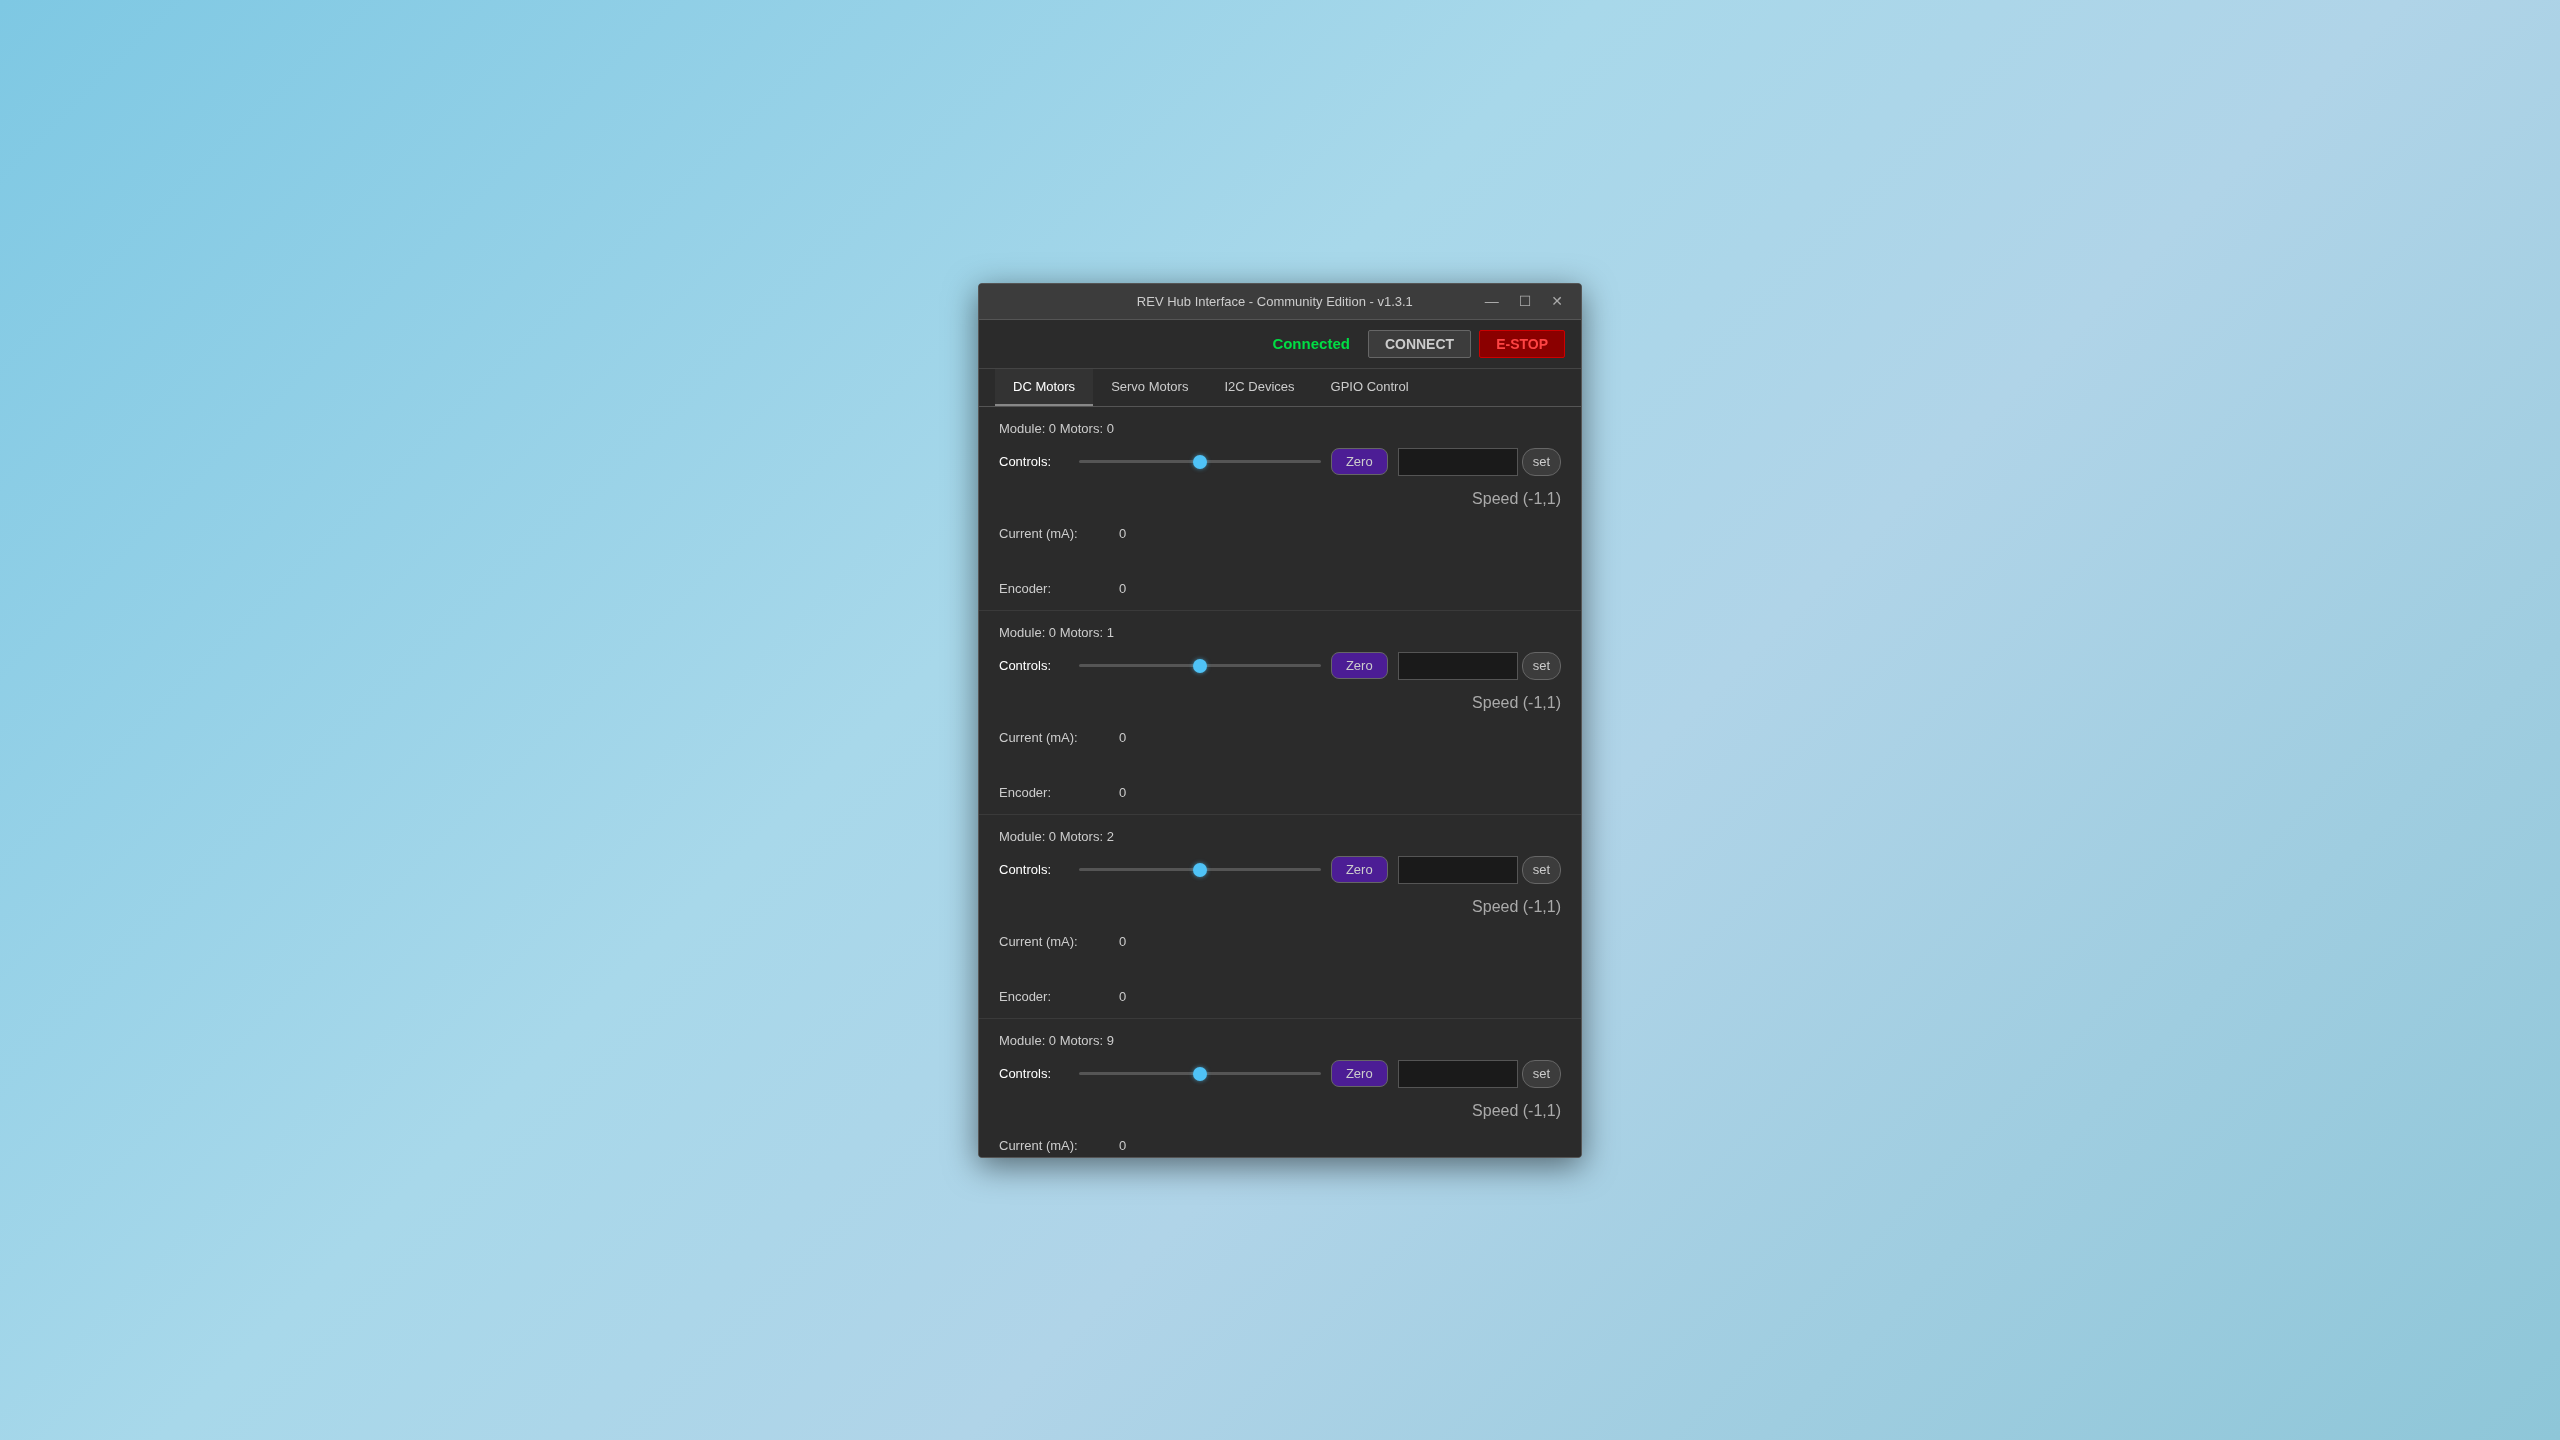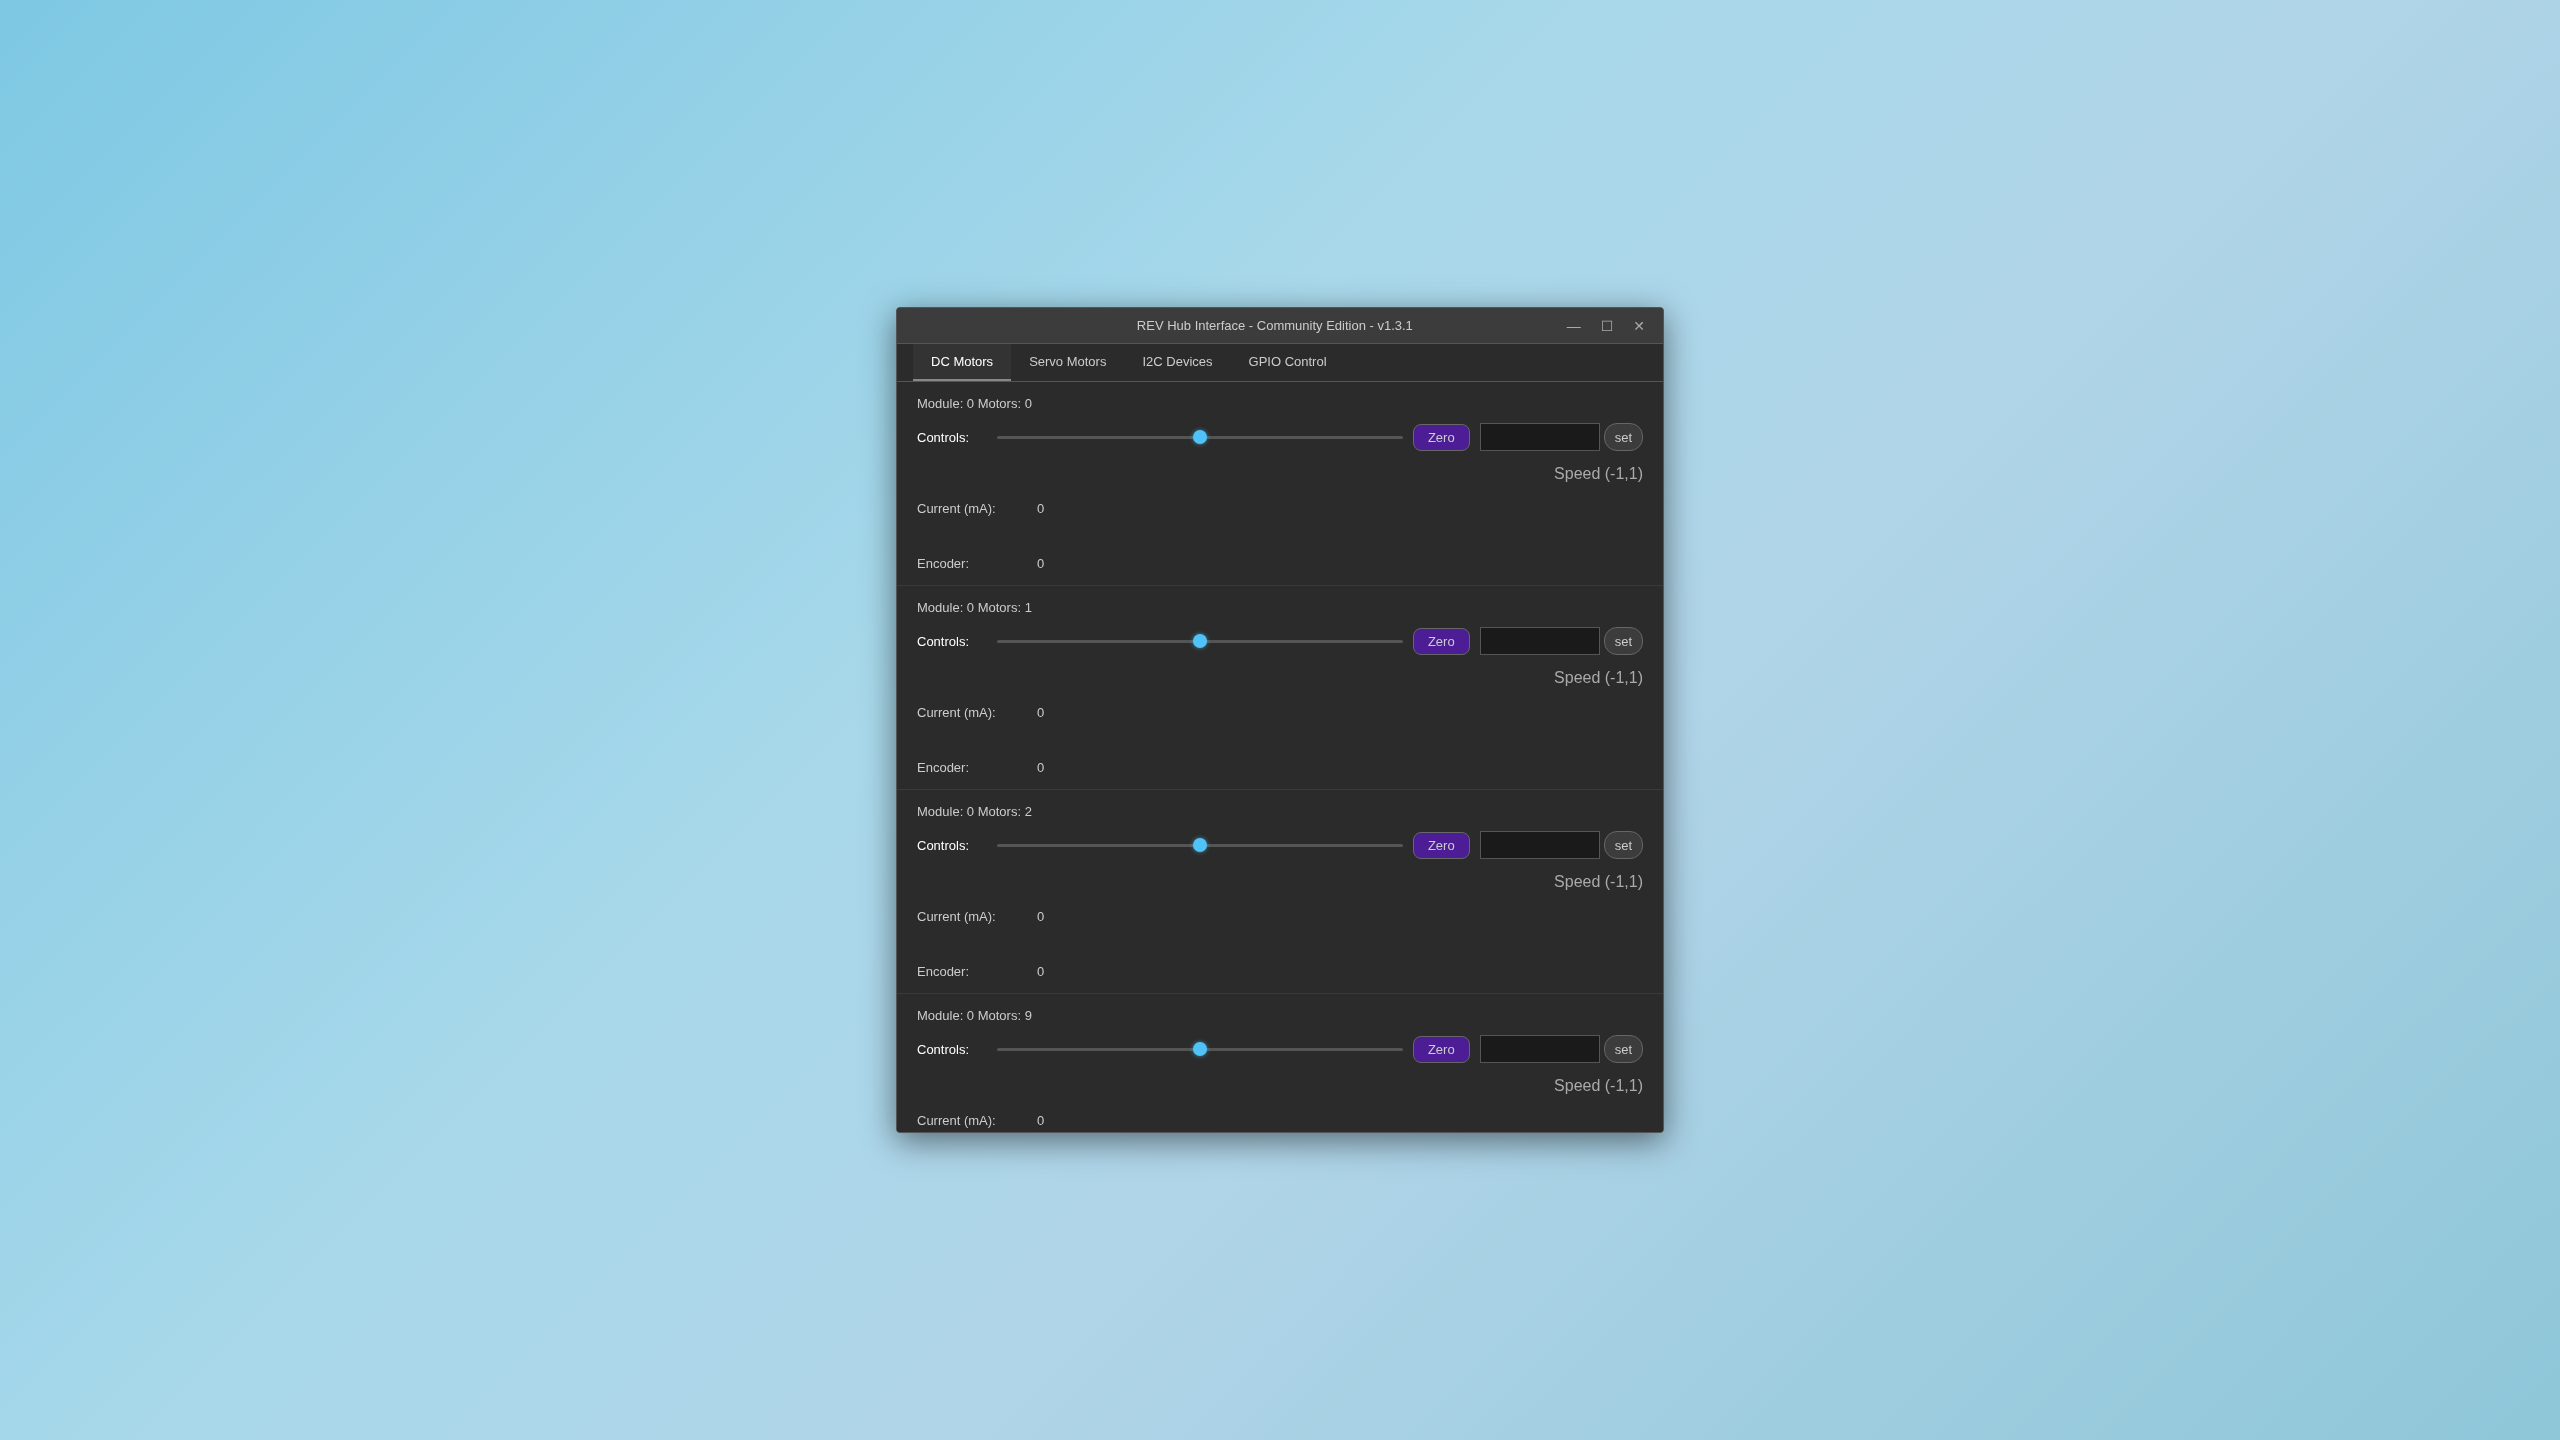--- a/index.html
+++ b/index.html
@@ -8,21 +8,21 @@
       width: 2560px;
       height: 1440px;
       background: linear-gradient(135deg, #7ec8e3 0%, #a8d8ea 40%, #b0d4e8 60%, #8ec6d8 100%);
       display: flex;
       align-items: center;
       justify-content: center;
       font-family: 'Segoe UI', Arial, sans-serif;
     }
 
     .window {
-      width: 768px;
+      width: 604px;
       background: #2b2b2b;
       border: 1px solid #555;
       border-radius: 4px;
       box-shadow: 0 8px 32px rgba(0,0,0,0.5);
       overflow: hidden;
     }
 
     .titlebar {
       background: #3c3c3c;
       height: 36px;
@@ -240,20 +240,25 @@
   <div class="titlebar">
     <div style="width:80px;"></div>
     <span class="titlebar-title">REV Hub Interface - Community Edition - v1.3.1</span>
     <div class="titlebar-controls">
       <button class="titlebar-btn">—</button>
       <button class="titlebar-btn">☐</button>
       <button class="titlebar-btn">✕</button>
     </div>
   </div>
 
+  <div class="toolbar">
+    <span class="status-connected">Connected</span>
+    <button class="btn-connect">CONNECT</button>
+    <button class="btn-estop">E-STOP</button>
+  </div>
 
   <div class="tabs">
     <div class="tab active">
       <span>DC Motors</span>
     </div>
     <div class="tab">
       <span>Servo Motors</span>
     </div>
     <div class="tab">
       <span>I2C Devices</span>

